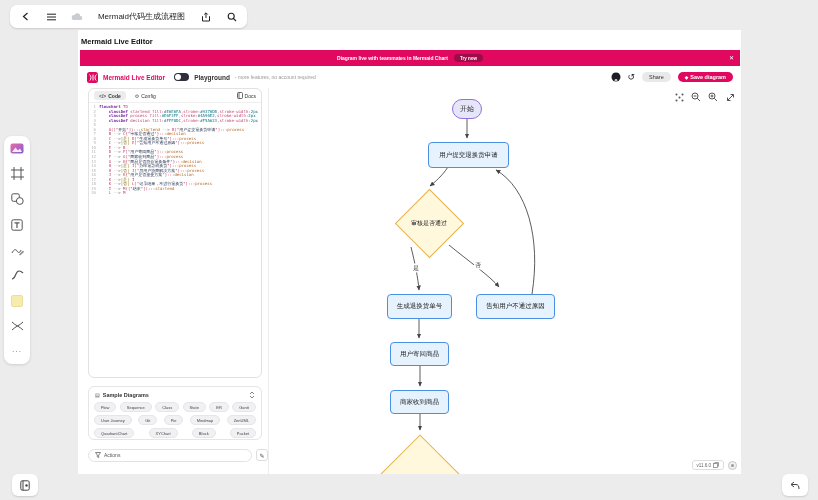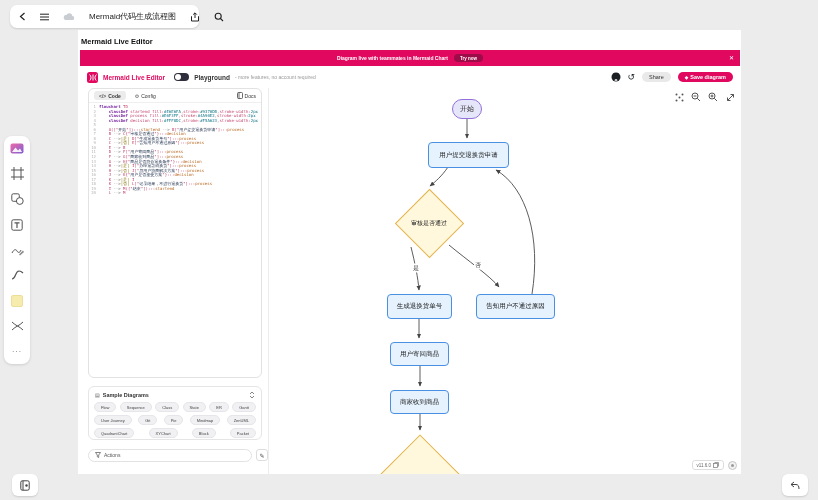--- a/index.html
+++ b/index.html
@@ -1,21 +1,21 @@
 <!DOCTYPE html>
 <html><head>
 <meta charset="utf-8">
 <style>
   * { margin:0; padding:0; box-sizing:border-box; }
   html,body { width:818px; height:500px; }
   body { font-family:"Liberation Sans", sans-serif; background:#ececec; position:relative; overflow:hidden; }
   .screen { position:absolute; inset:0; }
 
   
-  .topbar { position:absolute; left:10px; top:5px; width:189px; height:23px; background:#fff;
+  .topbar { position:absolute; left:10px; top:5px; width:237px; height:23px; background:#fff;
     border-radius:7px; box-shadow:0 1px 2px rgba(0,0,0,.14); display:flex; align-items:center;
     padding:0 9px; gap:14px; }
   .tb-btn { display:flex; align-items:center; justify-content:center; width:12px; height:12px; color:#222; }
   .tb-title { font-size:8px; color:#222; white-space:nowrap; flex:1; text-align:center; }
 
   
   .lefttools { position:absolute; left:4px; top:136px; width:26px; height:228px; background:#fff;
     border-radius:8px; box-shadow:0 1px 3px rgba(0,0,0,.13); display:flex; flex-direction:column;
     align-items:center; justify-content:space-between; padding:5px 0; }
   .lt-btn { width:15px; height:15px; display:flex; align-items:center; justify-content:center; color:#555; }

